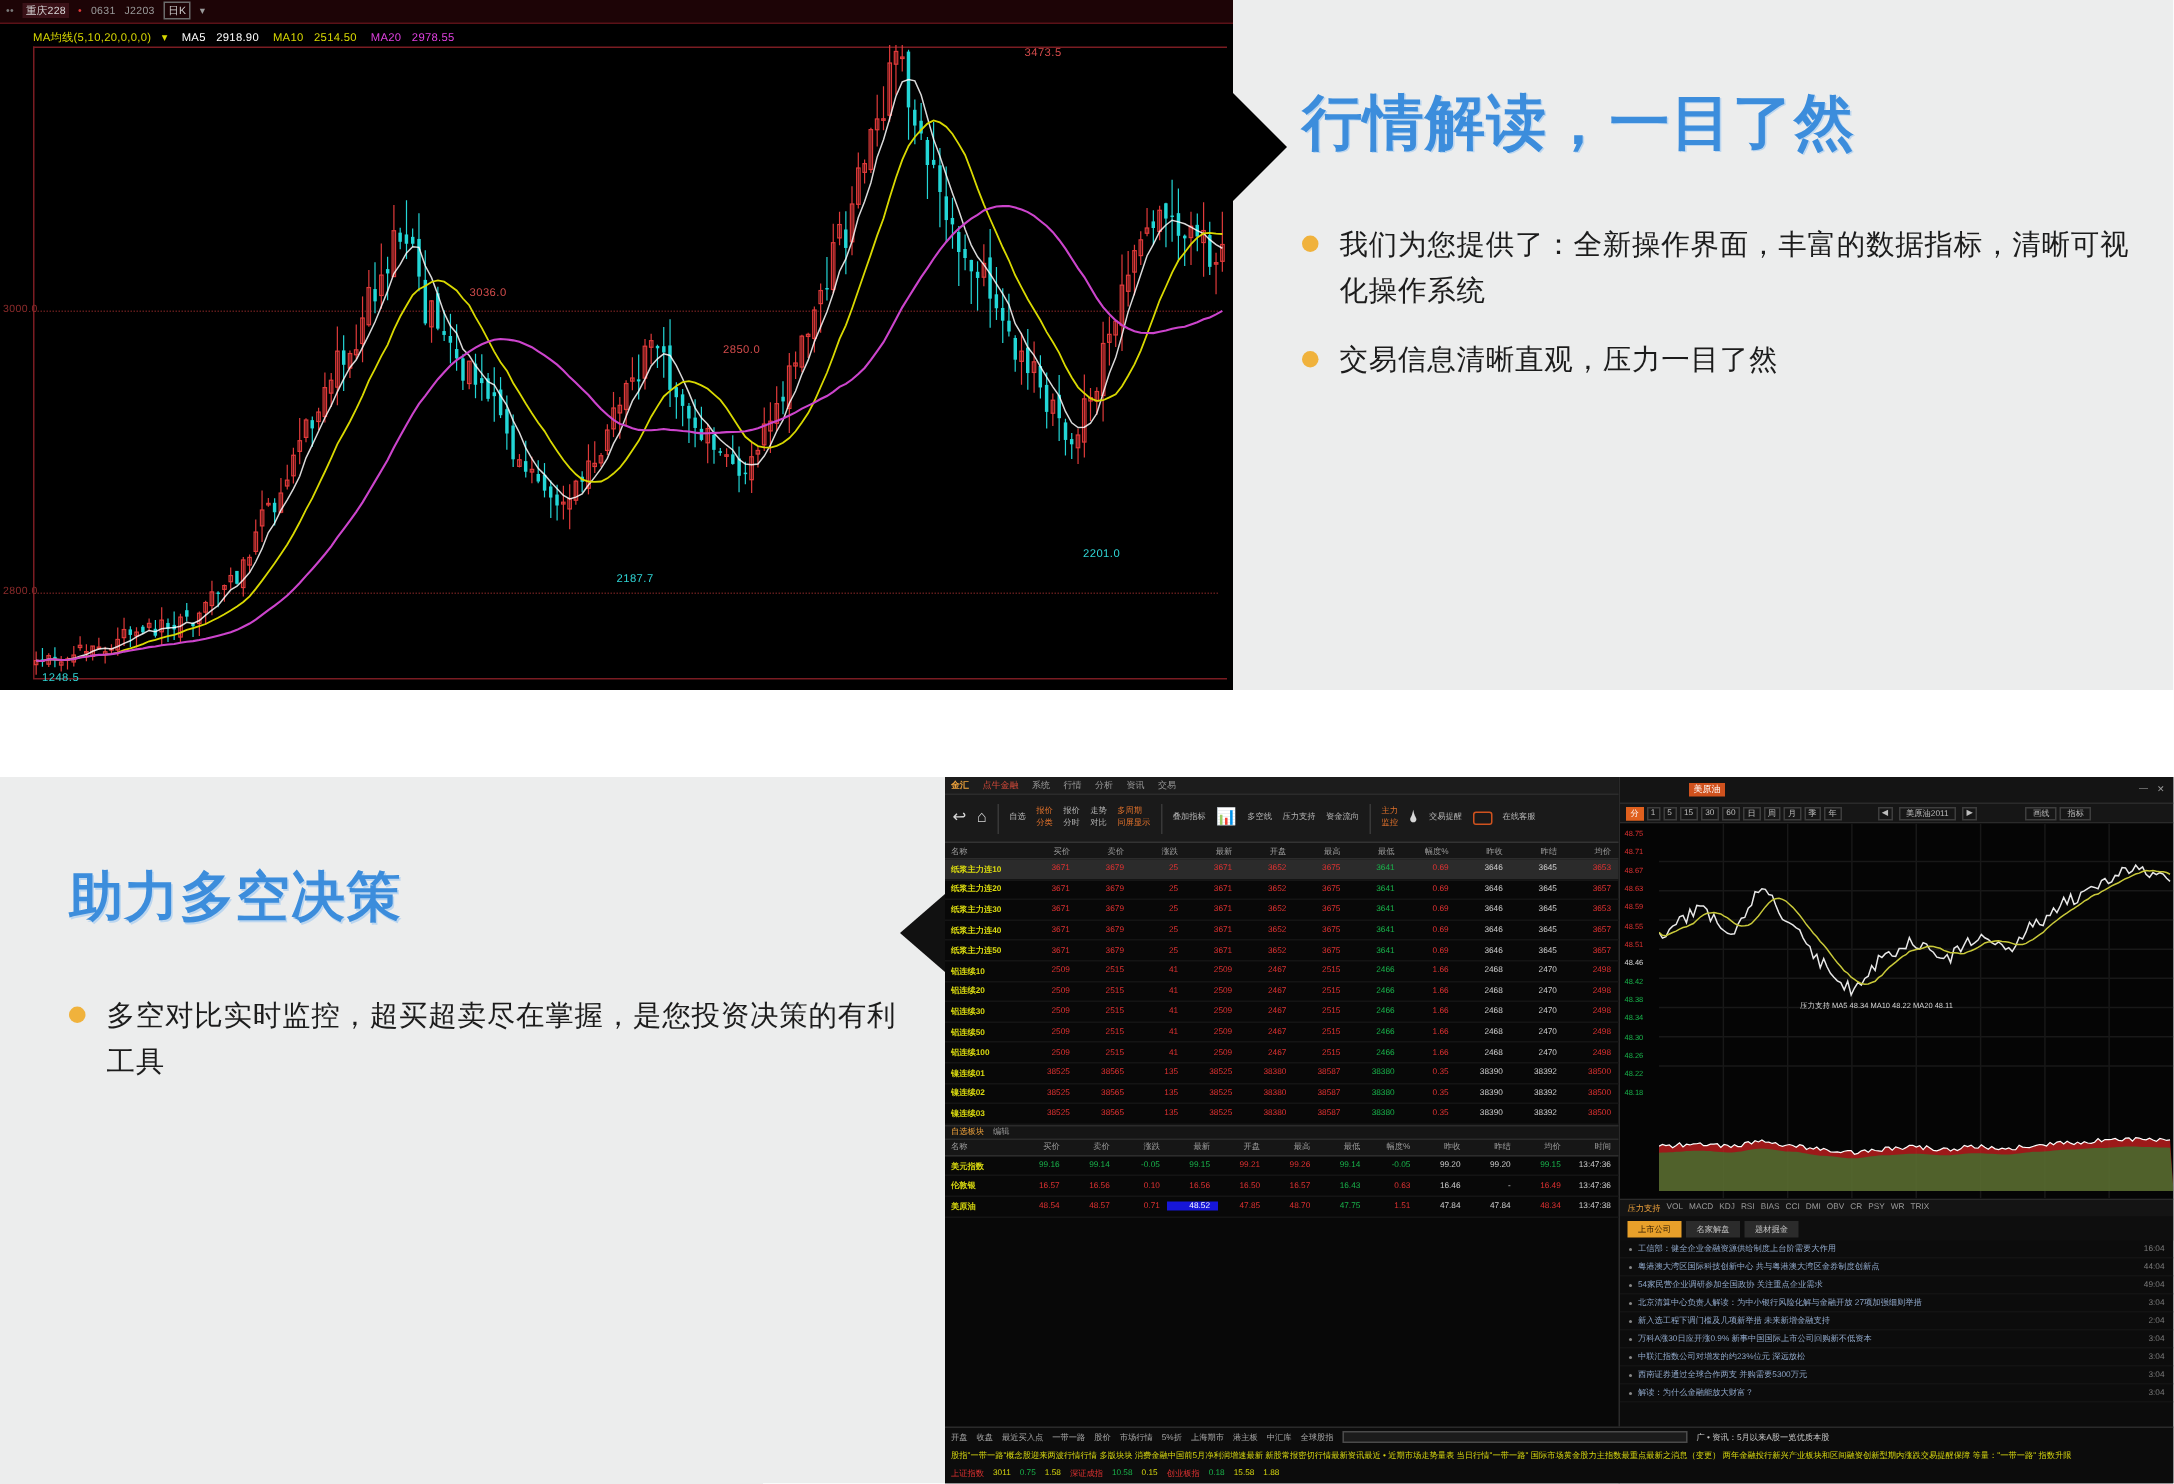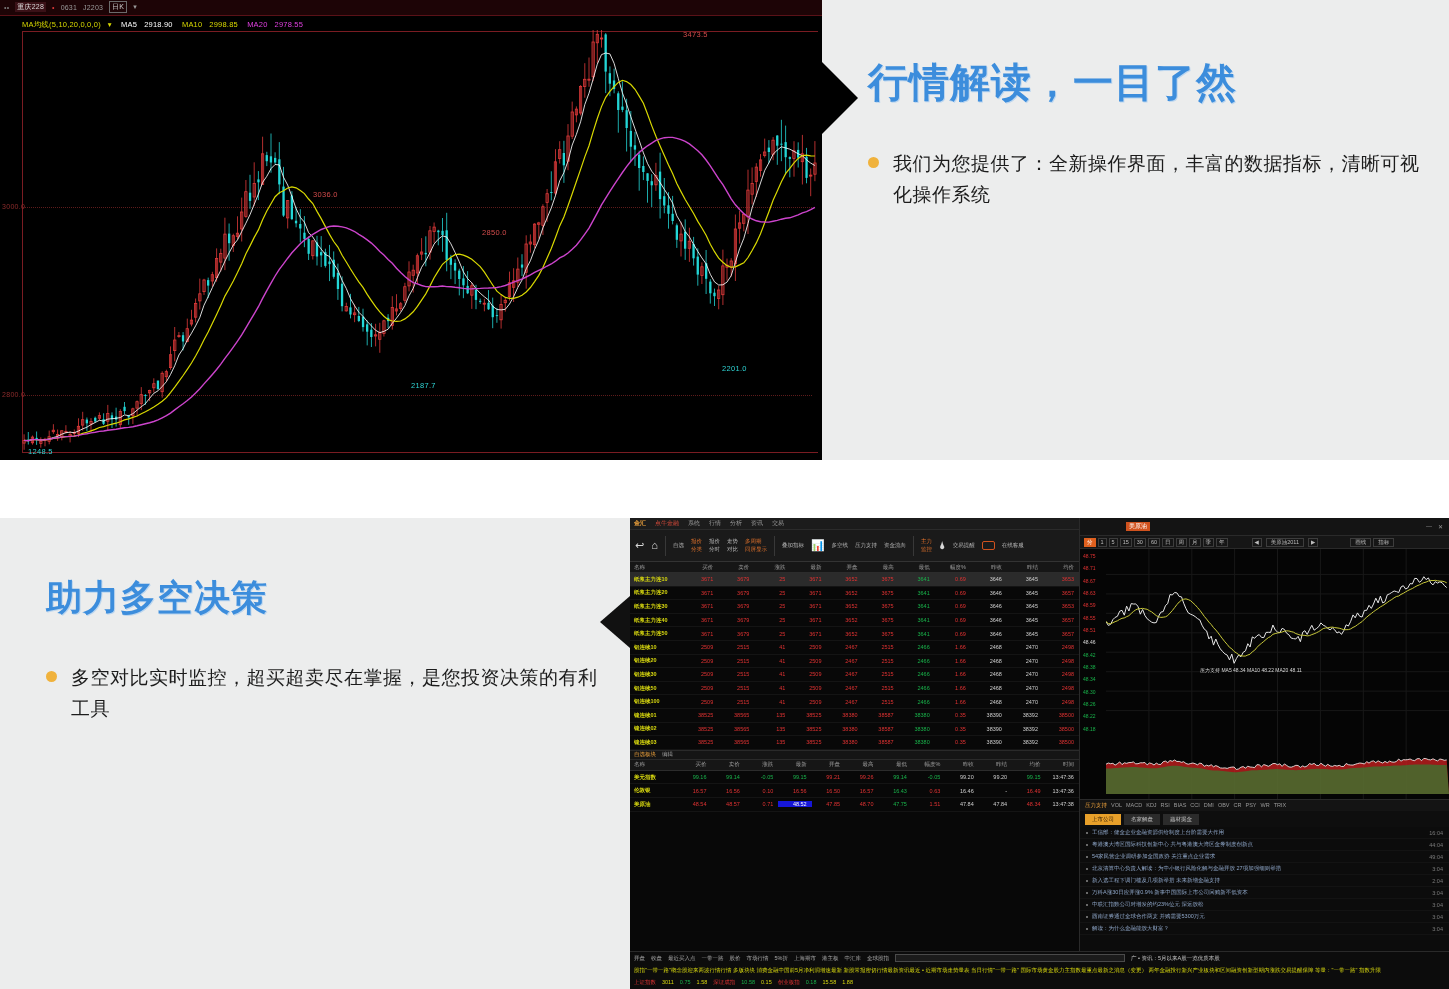--- a/index.html
+++ b/index.html
@@ -251,21 +251,21 @@
           <span class="hdr-plain">0631</span>
           <span class="hdr-plain">J2203</span>
           <span class="hdr-box">日K</span>
           <span class="hdr-plain">▾</span>
         </div>
       </div>
 
       <div class="ma-legend">
         <span class="ma-name">MA均线(5,10,20,0,0,0)</span><span class="ma-caret">▾</span>
         <span class="ma5">MA5</span><span class="ma5">2918.90</span>
-        <span class="ma10">MA10</span><span class="ma10">2998.85</span>
+        <span class="ma10">MA10</span><span class="ma10">2514.50</span>
         <span class="ma20">MA20</span><span class="ma20">2978.55</span>
       </div>
 
       <div class="frame-line" style="left:22px; right:4px; top:31px;"></div>
       <div class="grid-line" style="top:207px;"></div>
       <div class="grid-line" style="top:395px;"></div>
       <div class="frame-line" style="left:22px; right:4px; top:452px;"></div>
       <div style="position:absolute; left:22px; top:31px; width:1px; height:421px; background:#7a1c22;"></div>
 
       <div class="axis-label" style="left:2px; top:203px;">3000.0</div>
@@ -671,20 +671,24 @@
 
     <div class="arrow-right" style="left:822px; top:62px;"></div>
 
     <div class="copy-top">
       <div class="headline">行情解读，一目了然</div>
       <div class="bullets">
         <div class="bullet-row">
           <div class="dot"></div>
           <div class="bullet-text">我们为您提供了：全新操作界面，丰富的数据指标，清晰可视化操作系统</div>
         </div>
+        <div class="bullet-row">
+          <div class="dot"></div>
+          <div class="bullet-text">交易信息清晰直观，压力一目了然</div>
+        </div>
       </div>
     </div>
   </div>
 
 
   <div class="slide-bottom">
     <div class="copy-bottom">
       <div class="headline headline-2">助力多空决策</div>
       <div class="bullets">
         <div class="bullet-row">

